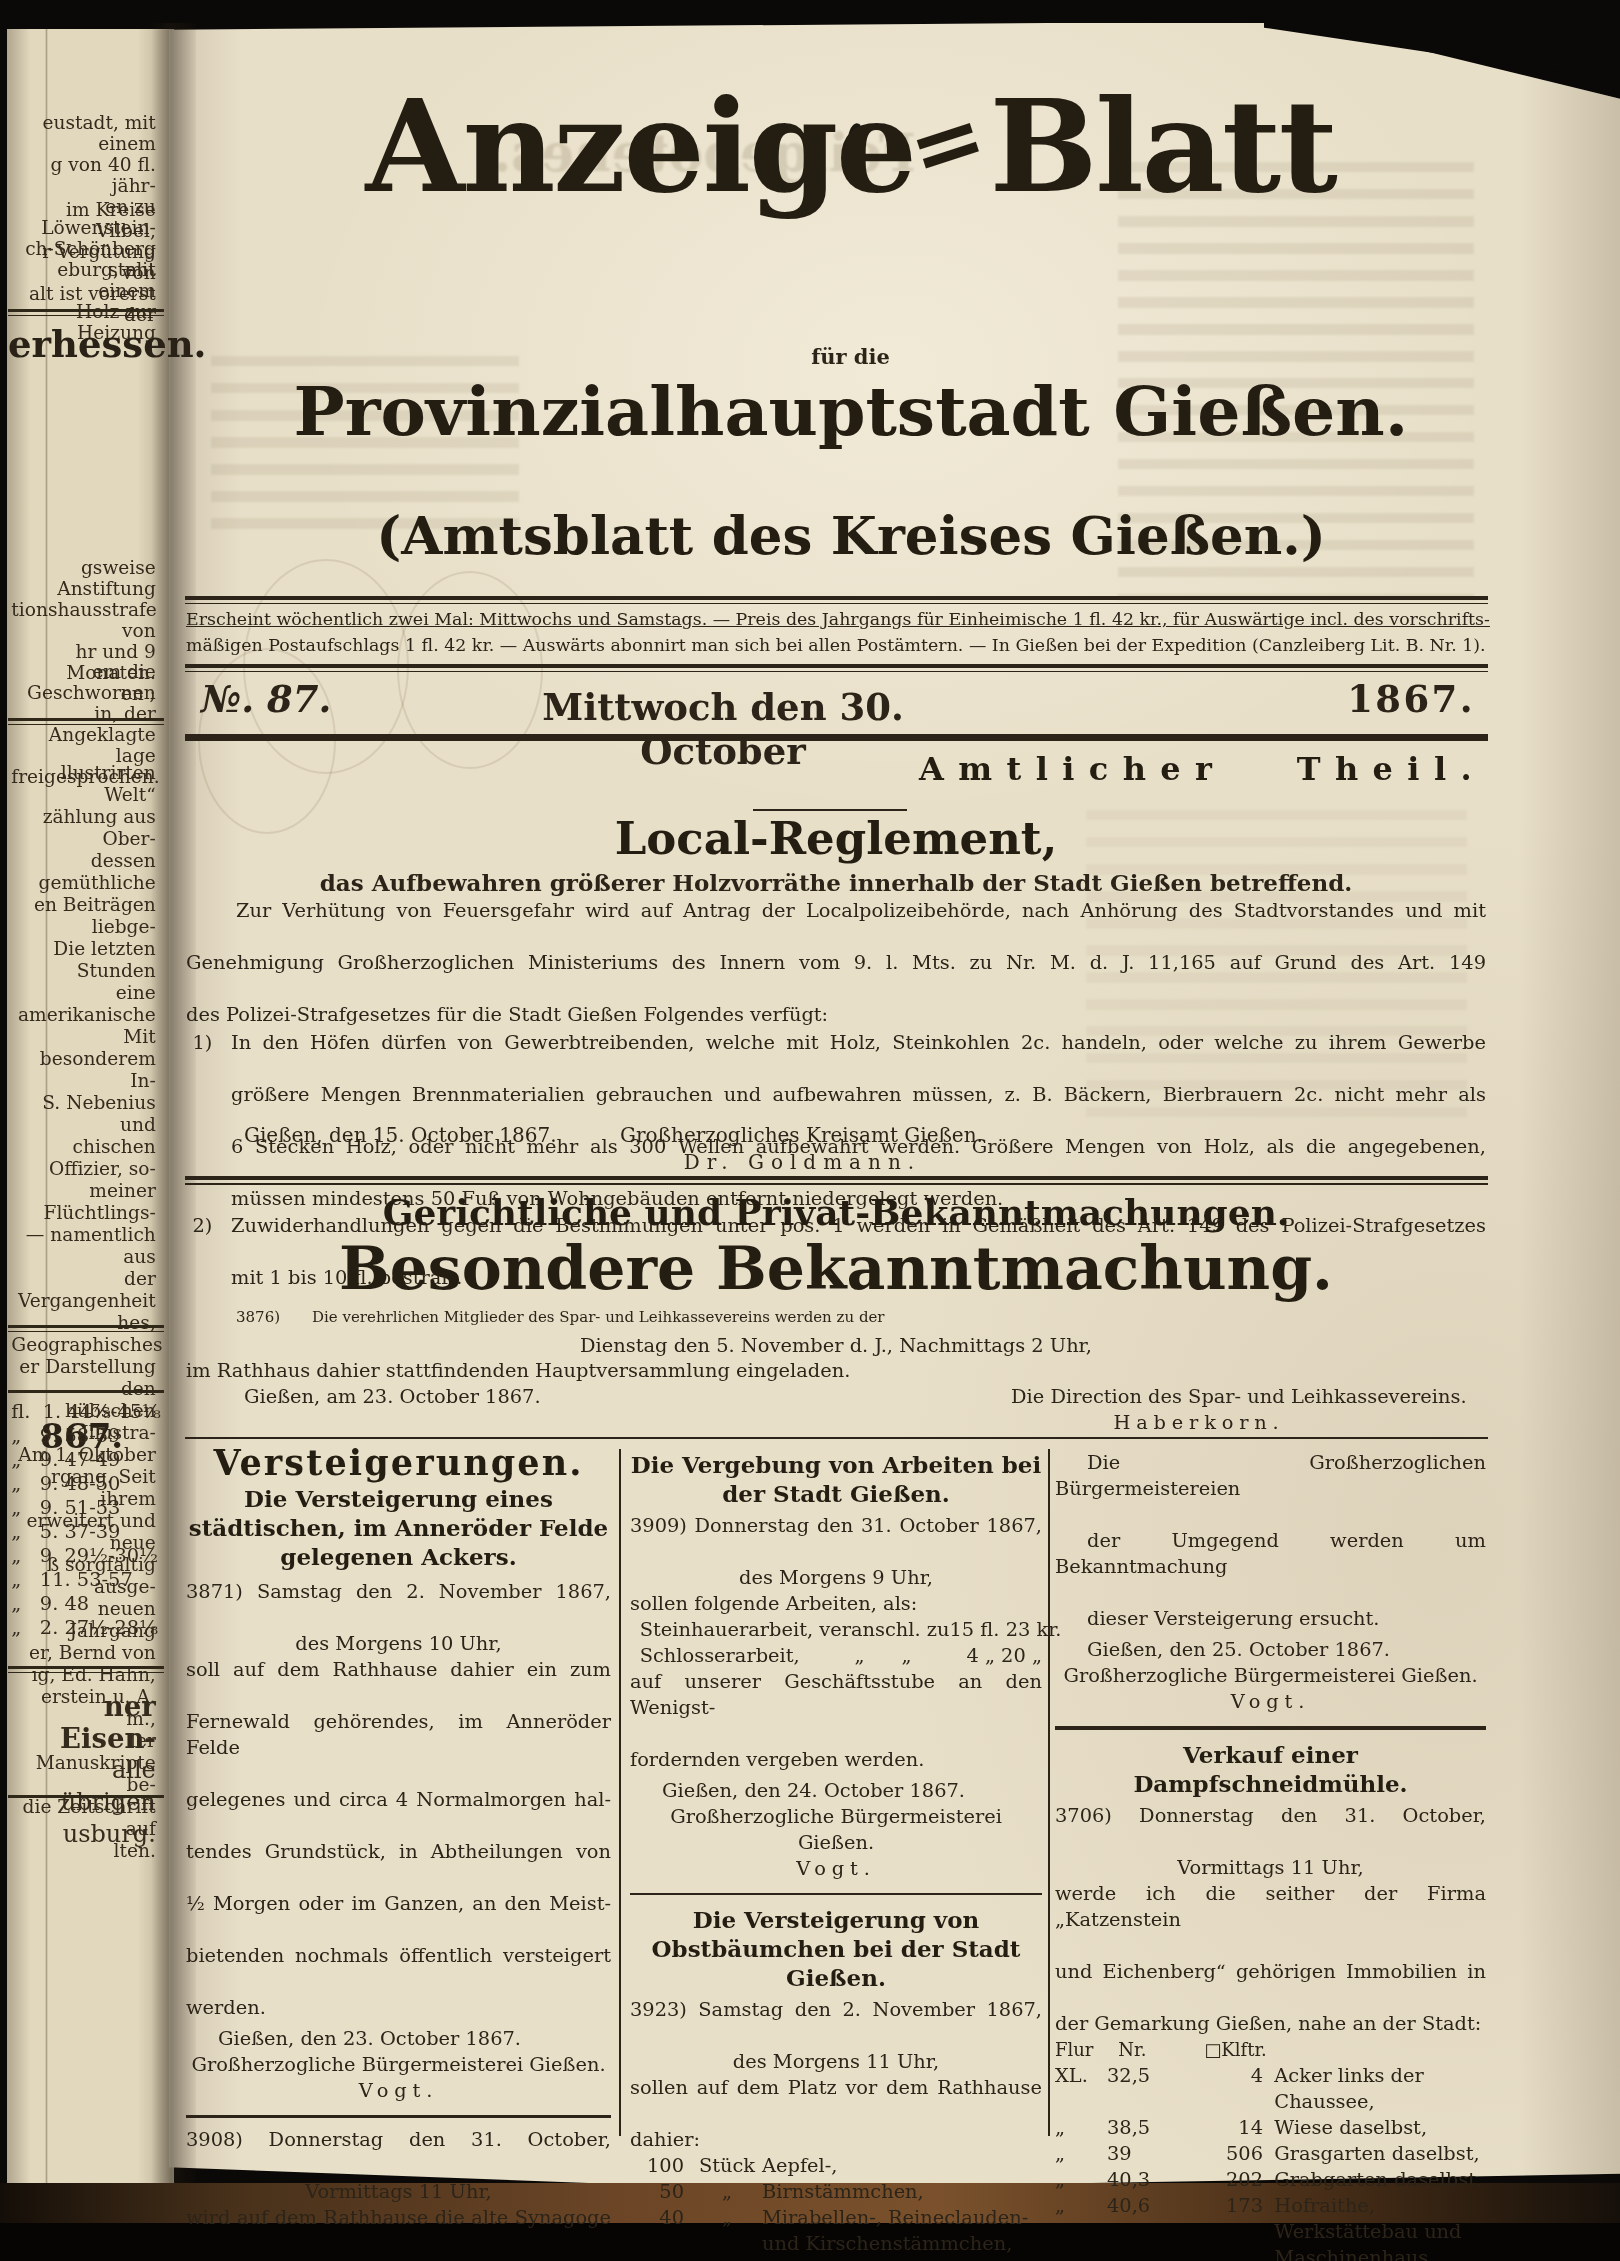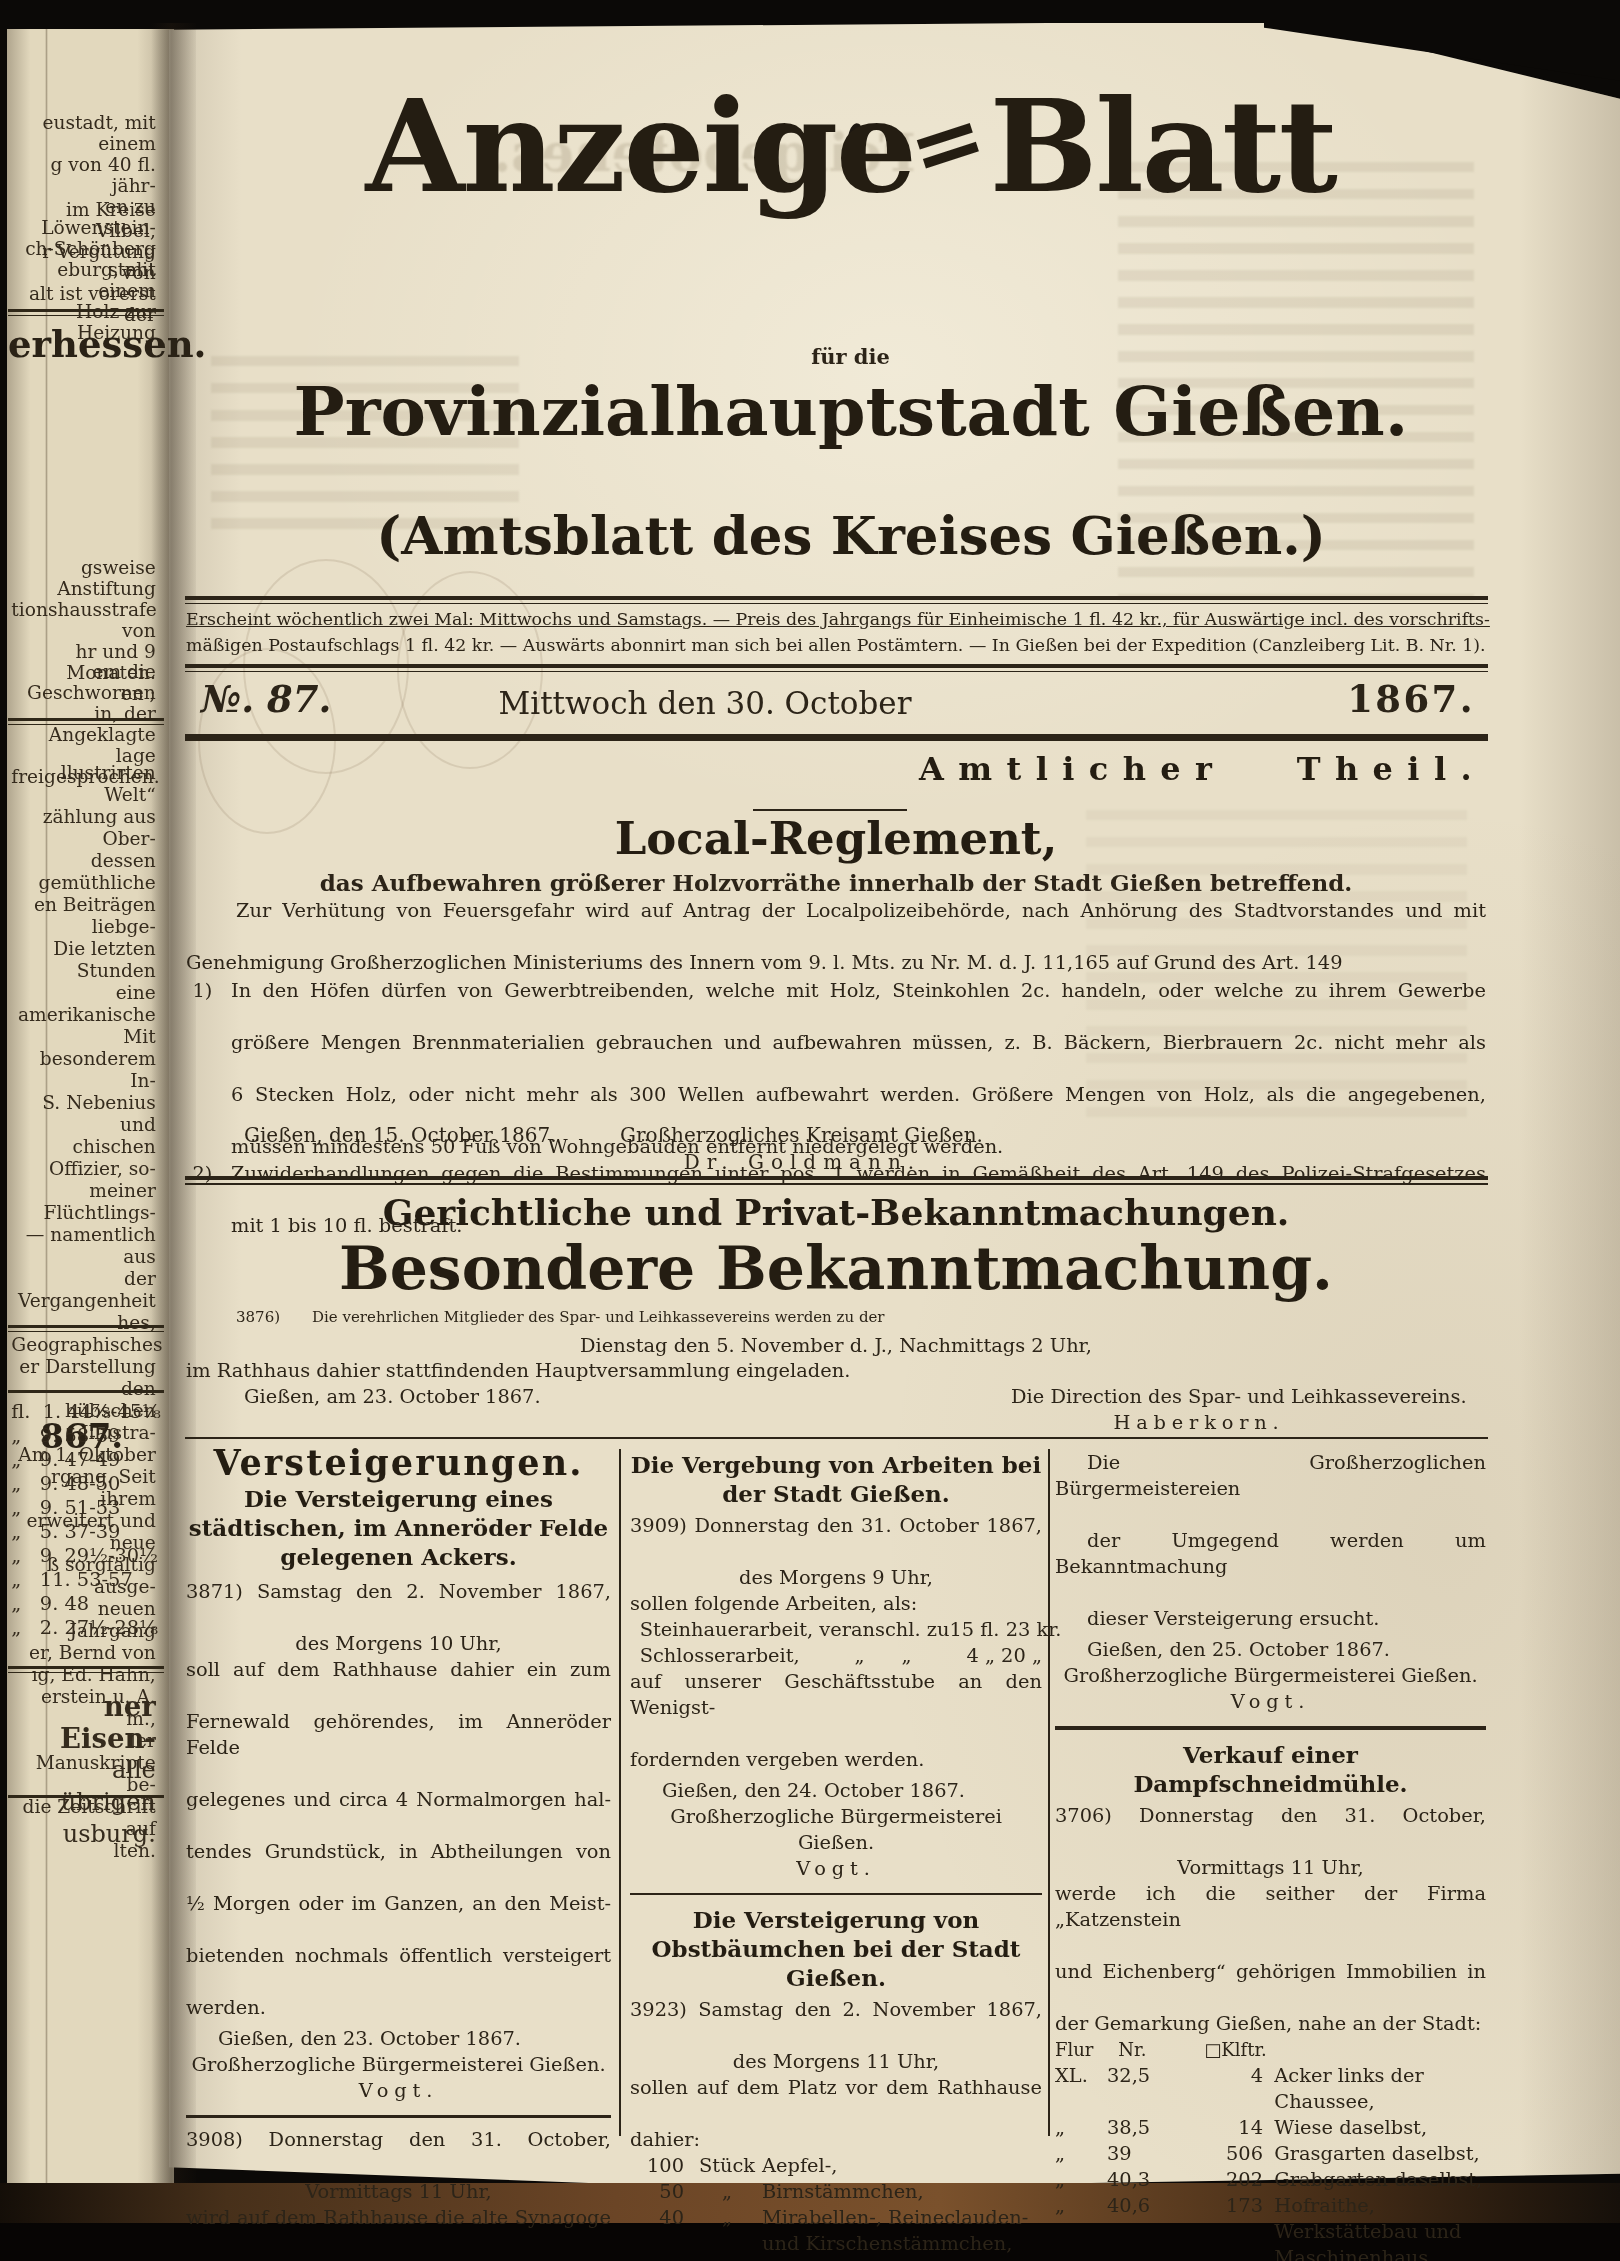--- a/index.html
+++ b/index.html
@@ -61,21 +61,21 @@
     font-size:68px;font-weight:bold;color:#241d12;white-space:nowrap;}
   #mast-amts{position:absolute;left:227px;top:504px;width:1248px;text-align:center;
     font-size:53px;font-weight:bold;color:#241d12;white-space:nowrap;}
   .rule-double{border-top:4px solid var(--ink);border-bottom:1.6px solid var(--ink);height:3.2px;}
   #ruleA{position:absolute;left:185px;top:596px;width:1303px;}
   .imprint{position:absolute;left:186px;width:1300px;font-size:17.4px;white-space:nowrap;}
   #imprint1{top:609px;text-decoration:underline;}
   #imprint2{top:635px;}
   #ruleB{position:absolute;left:185px;top:664px;width:1303px;}
   #issue-no{position:absolute;left:201px;top:677px;font-size:37px;font-weight:bold;font-style:italic;}
-  #issue-date{position:absolute;left:462px;top:685px;width:486px;text-align:center;font-size:31px;font-weight:normal;}
+  #issue-date{position:absolute;left:480px;top:685px;width:486px;text-align:center;font-size:37px;font-weight:bold;}
   #issue-year{position:absolute;left:1264px;top:677px;width:211px;text-align:right;font-size:37px;font-weight:bold;letter-spacing:2.4px;}
   #ruleC{position:absolute;left:185px;top:734px;width:1303px;height:7.3px;background:var(--ink);}
   
   #amtlicher{position:absolute;left:186px;top:750px;width:1300px;text-align:right;
     font-size:32px;font-weight:bold;letter-spacing:.45em;word-spacing:1.4em;color:#241d12;}
   #mini-rule{position:absolute;left:753px;top:809px;width:154px;height:2.4px;background:var(--ink);}
   #lr-title{position:absolute;left:186px;top:812px;width:1300px;text-align:center;
     font-size:45px;font-weight:bold;color:#241d12;}
   #lr-sub{position:absolute;left:186px;top:869px;width:1300px;text-align:center;
     font-size:23px;font-weight:bold;}
@@ -188,20 +188,21 @@
 
 <div id="amtlicher">Amtlicher Theil.</div>
 <div id="mini-rule"></div>
 <div id="lr-title">Local-Reglement,</div>
 <div id="lr-sub">das Aufbewahren größerer Holzvorräthe innerhalb der Stadt Gießen betreffend.</div>
 
 <div id="lr-body">
   <div id="lr-intro" class="lines-just">
       <div>Zur Verhütung von Feuersgefahr wird auf Antrag der Localpolizeibehörde, nach Anhörung des Stadtvorstandes und mit</div>
       <div>Genehmigung Großherzoglichen Ministeriums des Innern vom 9. l. Mts. zu Nr. M. d. J. 11,165 auf Grund des Art. 149</div>
+      <div>des Polizei-Strafgesetzes für die Stadt Gießen Folgendes verfügt:</div>
     </div>
   <div class="lr-item">
     <span class="num">1)</span>
     <span class="itx lines-just">
         <div>In den Höfen dürfen von Gewerbtreibenden, welche mit Holz, Steinkohlen 2c. handeln, oder welche zu ihrem Gewerbe</div>
         <div>größere Mengen Brennmaterialien gebrauchen und aufbewahren müssen, z. B. Bäckern, Bierbrauern 2c. nicht mehr als</div>
         <div>6 Stecken Holz, oder nicht mehr als 300 Wellen aufbewahrt werden.  Größere Mengen von Holz, als die angegebenen,</div>
         <div>müssen mindestens 50 Fuß von Wohngebäuden entfernt niedergelegt werden.</div>
       </span>
   </div>

